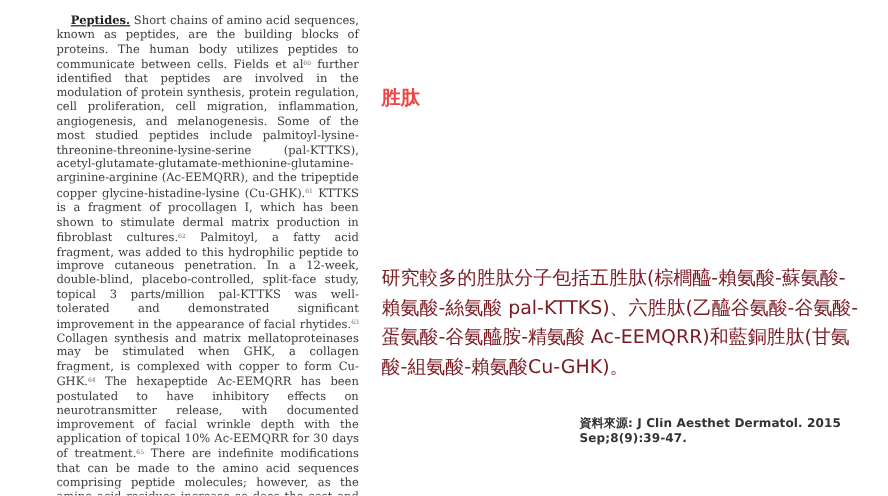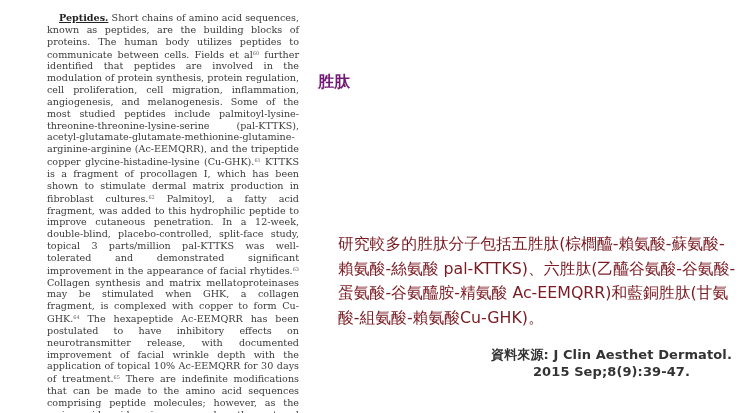--- a/index.html
+++ b/index.html
@@ -10,32 +10,32 @@
     position: absolute; left: 47px; top: 12px; width: 252px;
     font-family: "DejaVu Serif", "Liberation Serif", serif;
     font-size: 9.6px; line-height: 11.85px; color: #3a3a3a;
     text-align: justify; text-indent: 12px;
   }
   .excerpt b { color: #222; font-weight: bold; text-decoration: underline; }
   .excerpt sup { font-size: 5px; vertical-align: 3px; color: #666; }
   .summary {
     position: absolute; left: 318px; top: 70px; width: 400px;
     font-family: "DejaVu Sans", "Liberation Sans", sans-serif;
-    font-size: 15.8px; line-height: 24.6px; color: #701a75;
+    font-size: 15.8px; line-height: 24.6px; color: #ef4444;
   }
   .summary-title { font-weight: bold; font-size: 16px; display: block; }
   .highlight {
-    position: absolute; left: 318px; top: 232px; width: 400px;
+    position: absolute; left: 318px; top: 220px; width: 400px;
     font-family: "DejaVu Sans", "Liberation Sans", sans-serif;
-    font-size: 15.8px; line-height: 24.6px; color: #7a1a22; margin-left: 20px;
+    font-size: 15.8px; line-height: 24.6px; color: #7a1a22;
   }
   .source {
     position: absolute; left: 483px; top: 346px;
     font-family: "DejaVu Sans", "Liberation Sans", sans-serif;
-    font-size: 13px; color: #333; font-weight: bold; letter-spacing: 0.1px; text-align: center;
+    font-size: 10px; color: #333; font-weight: bold; letter-spacing: 0.1px;
   }
 </style>
 </head>
 <body>
 
 <div class="excerpt"><b>Peptides.</b><span> Short chains of amino acid sequences, known as peptides, are the building blocks of proteins. The human body utilizes peptides to communicate between cells. Fields et al</span><sup>60</sup><span> further identified that peptides are involved in the modulation of protein synthesis, protein regulation, cell proliferation, cell migration, inflammation, angiogenesis, and melanogenesis. Some of the most studied peptides include palmitoyl-lysine-threonine-threonine-lysine-serine (pal-KTTKS), acetyl-glutamate-glutamate-methionine-glutamine-arginine-arginine (Ac-EEMQRR), and the tripeptide copper glycine-histadine-lysine (Cu-GHK).</span><sup>61</sup><span> KTTKS is a fragment of procollagen I, which has been shown to stimulate dermal matrix production in fibroblast cultures.</span><sup>62</sup><span> Palmitoyl, a fatty acid fragment, was added to this hydrophilic peptide to improve cutaneous penetration. In a 12-week, double-blind, placebo-controlled, split-face study, topical 3 parts/million pal-KTTKS was well-tolerated and demonstrated significant improvement in the appearance of facial rhytides.</span><sup>63</sup><span> Collagen synthesis and matrix mellatoproteinases may be stimulated when GHK, a collagen fragment, is complexed with copper to form Cu-GHK.</span><sup>64</sup><span> The hexapeptide Ac-EEMQRR has been postulated to have inhibitory effects on neurotransmitter release, with documented improvement of facial wrinkle depth with the application of topical 10% Ac-EEMQRR for 30 days of treatment.</span><sup>65</sup><span> There are indefinite modifications that can be made to the amino acid sequences comprising peptide molecules; however, as the amino acid residues increase so does the cost and difficulty of skin penetration. This technology will continue to evolve in the future and will play an integral role in the cosmeceutical industry.</span></div>
 
 <div class="summary">
   <span class="summary-title">胜肽</span>
 </div>

